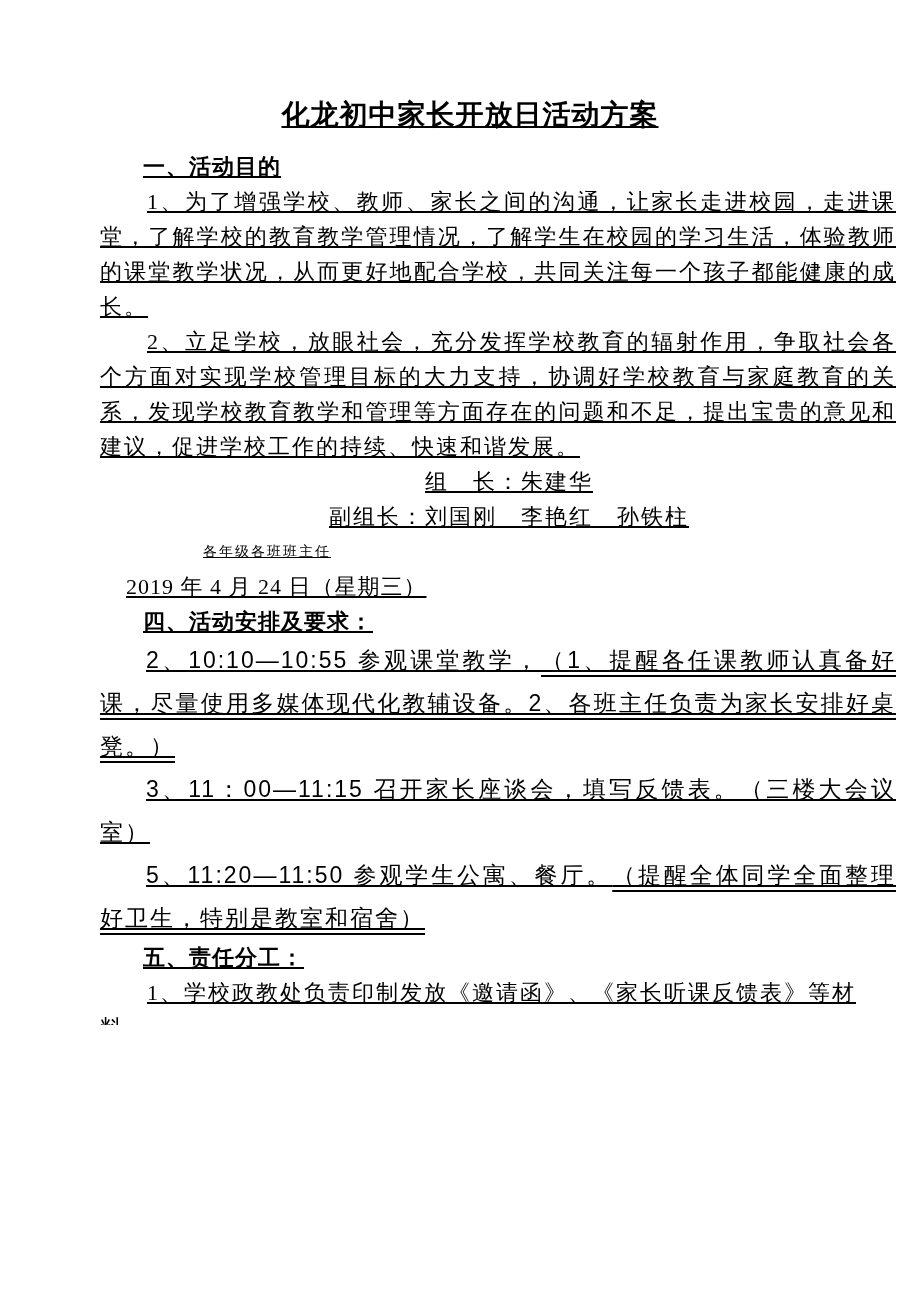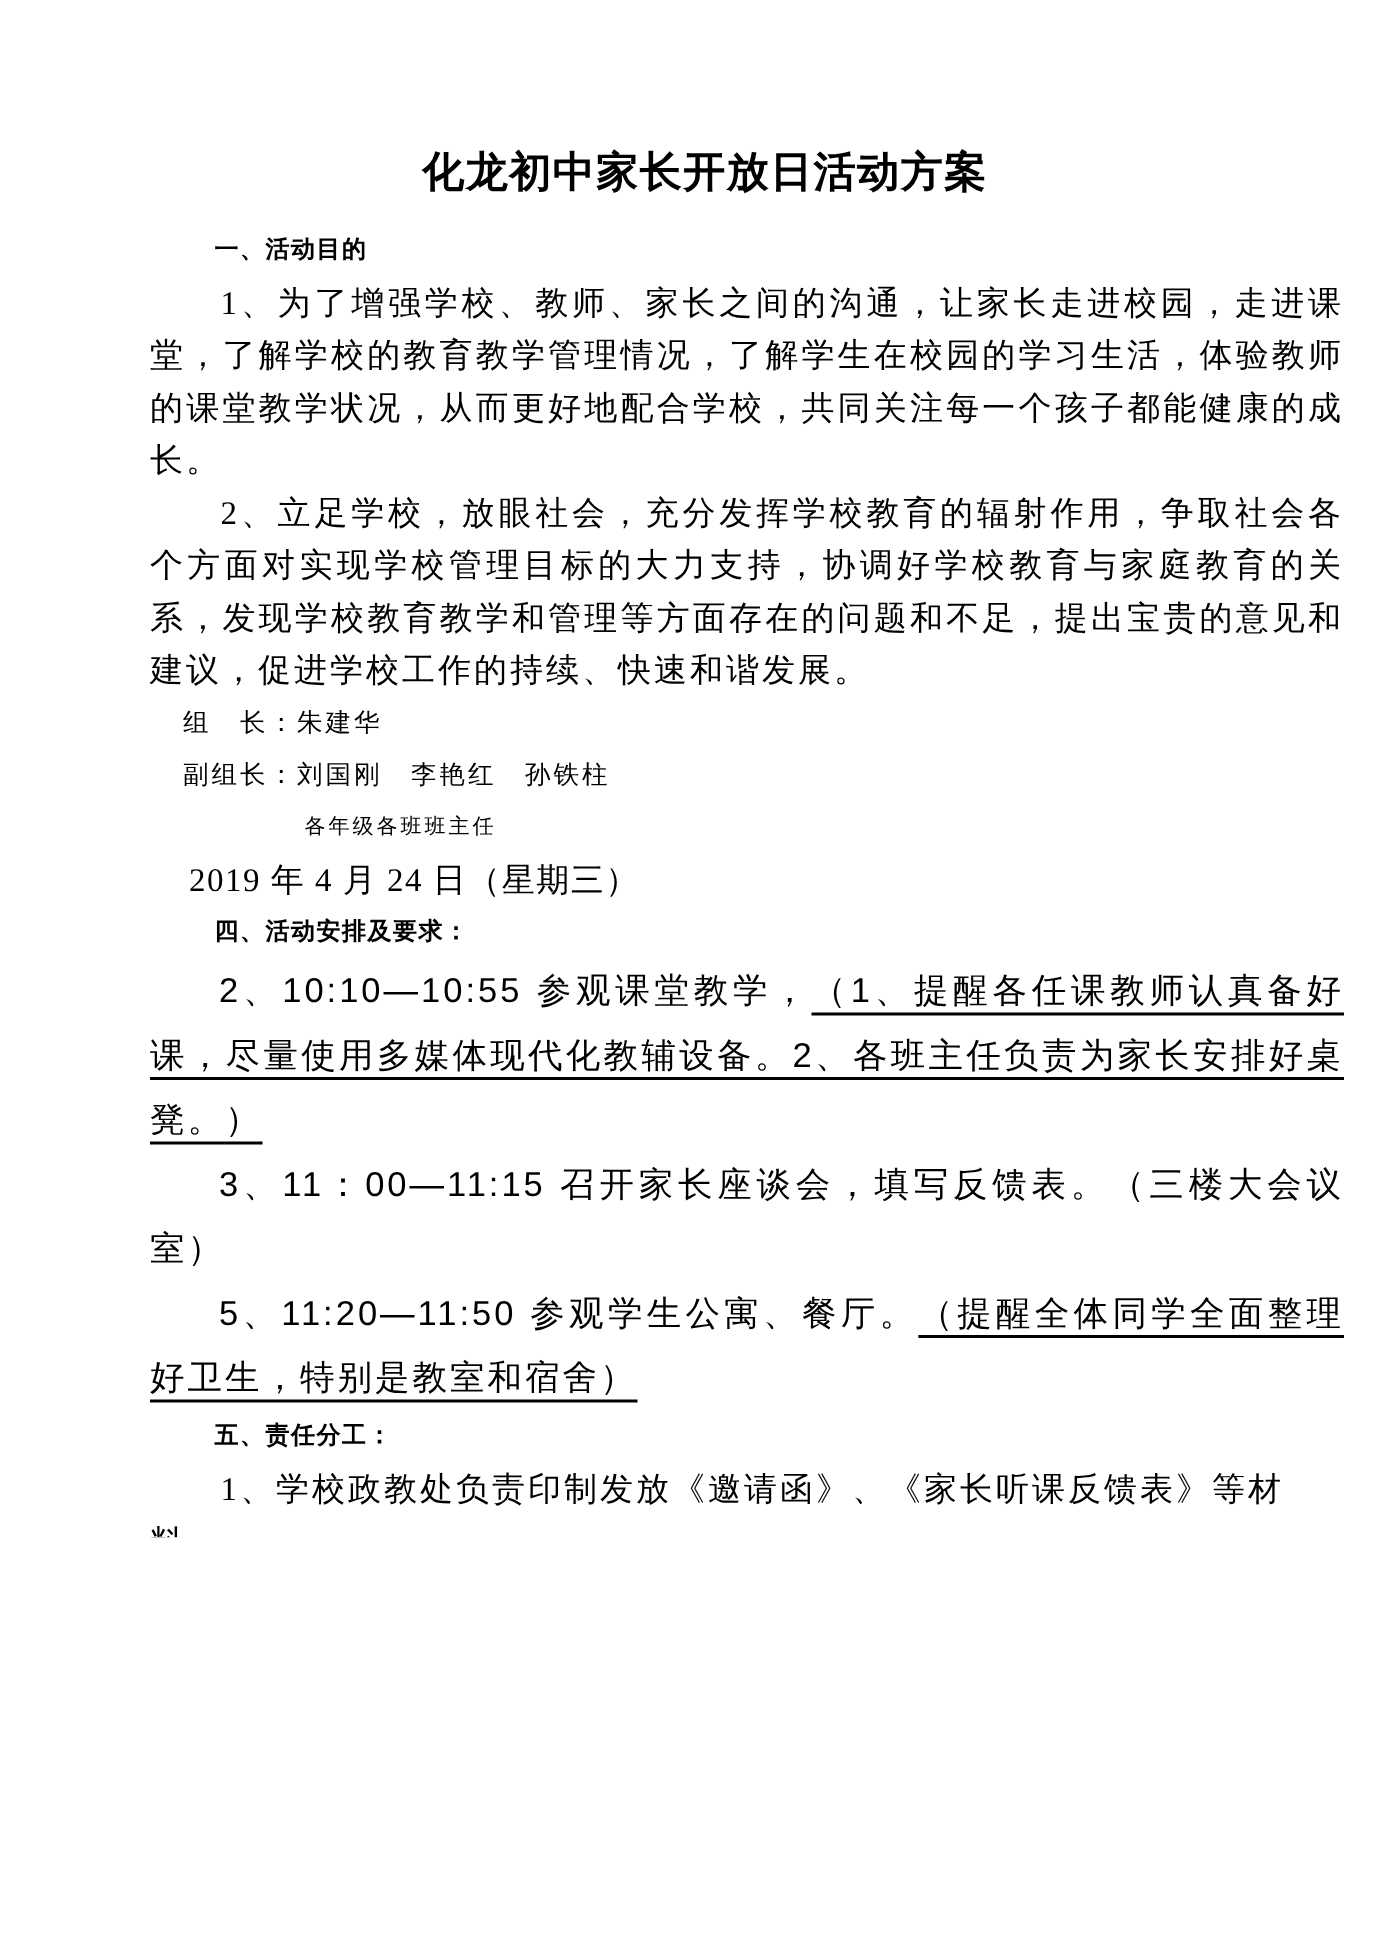--- a/index.html
+++ b/index.html
@@ -9,35 +9,36 @@
   }
   .page {
     position: relative;
     width: 920px;
     height: 1025px;
     box-sizing: border-box;
     background: #ffffff;
     color: #000000;
     padding: 95px 24px 0 100px;
     overflow: hidden;
+    text-decoration: underline;
   }
   .doc-title {
     font-family: "Liberation Sans", sans-serif;
     font-weight: bold;
     font-size: 28px;
     line-height: 40px;
     text-align: center;
     margin: 0 56px 14px 0;
     letter-spacing: 1px;
   }
   p { margin: 0; }
   .p-heading {
     font-family: "Liberation Sans", sans-serif;
     font-weight: bold;
-    font-size: 16px;
+    font-size: 22px;
     line-height: 35px;
     text-indent: 43px;
     letter-spacing: 1px;
   }
   .p-body {
     font-family: "Liberation Serif", serif;
     font-size: 22px;
     line-height: 35px;
     text-align: justify;
     text-indent: 47px;
@@ -45,24 +46,25 @@
   }
   .p-body-nojustify {
     font-family: "Liberation Serif", serif;
     font-size: 22px;
     line-height: 35px;
     text-indent: 47px;
     letter-spacing: 2px;
   }
   .p-member {
     font-family: "Liberation Serif", serif;
-    font-size: 17px;
+    font-size: 22px;
     line-height: 35px;
     text-indent: 22px;
     letter-spacing: 2px;
+    text-align: center;
   }
   .p-member-cont {
     font-family: "Liberation Serif", serif;
     font-size: 14px;
     line-height: 35px;
     text-indent: 103px;
     letter-spacing: 2px;
   }
   .p-date {
     font-family: "Liberation Serif", serif;

